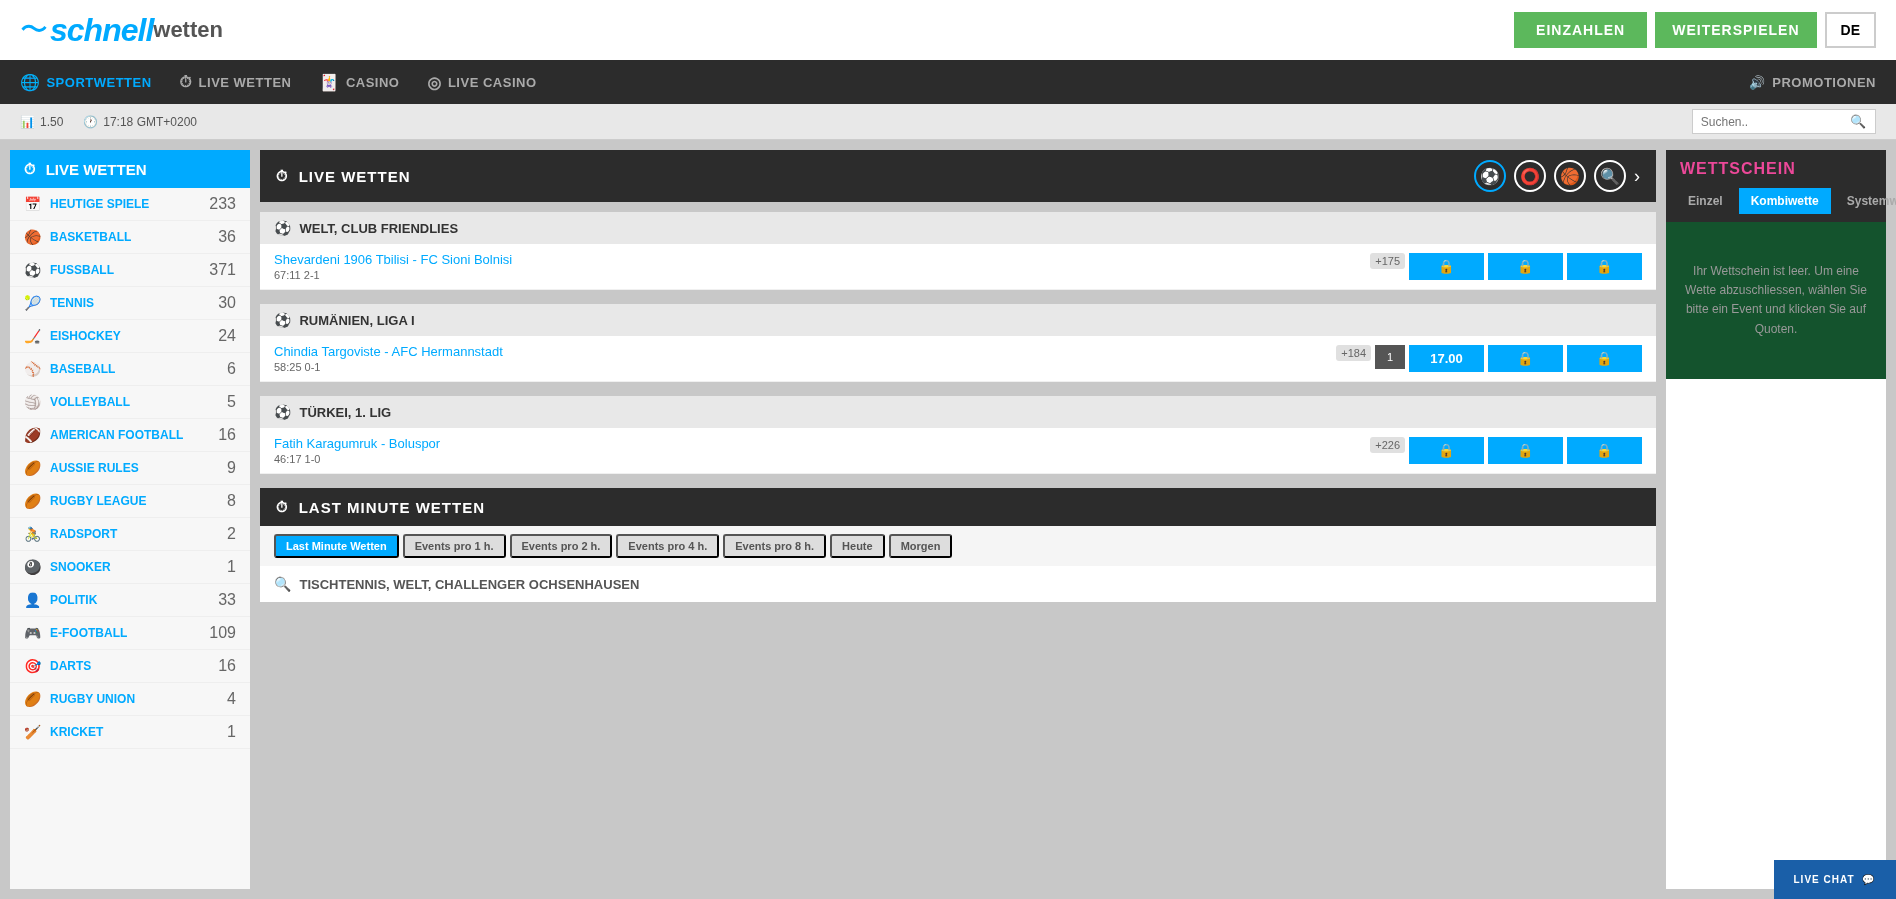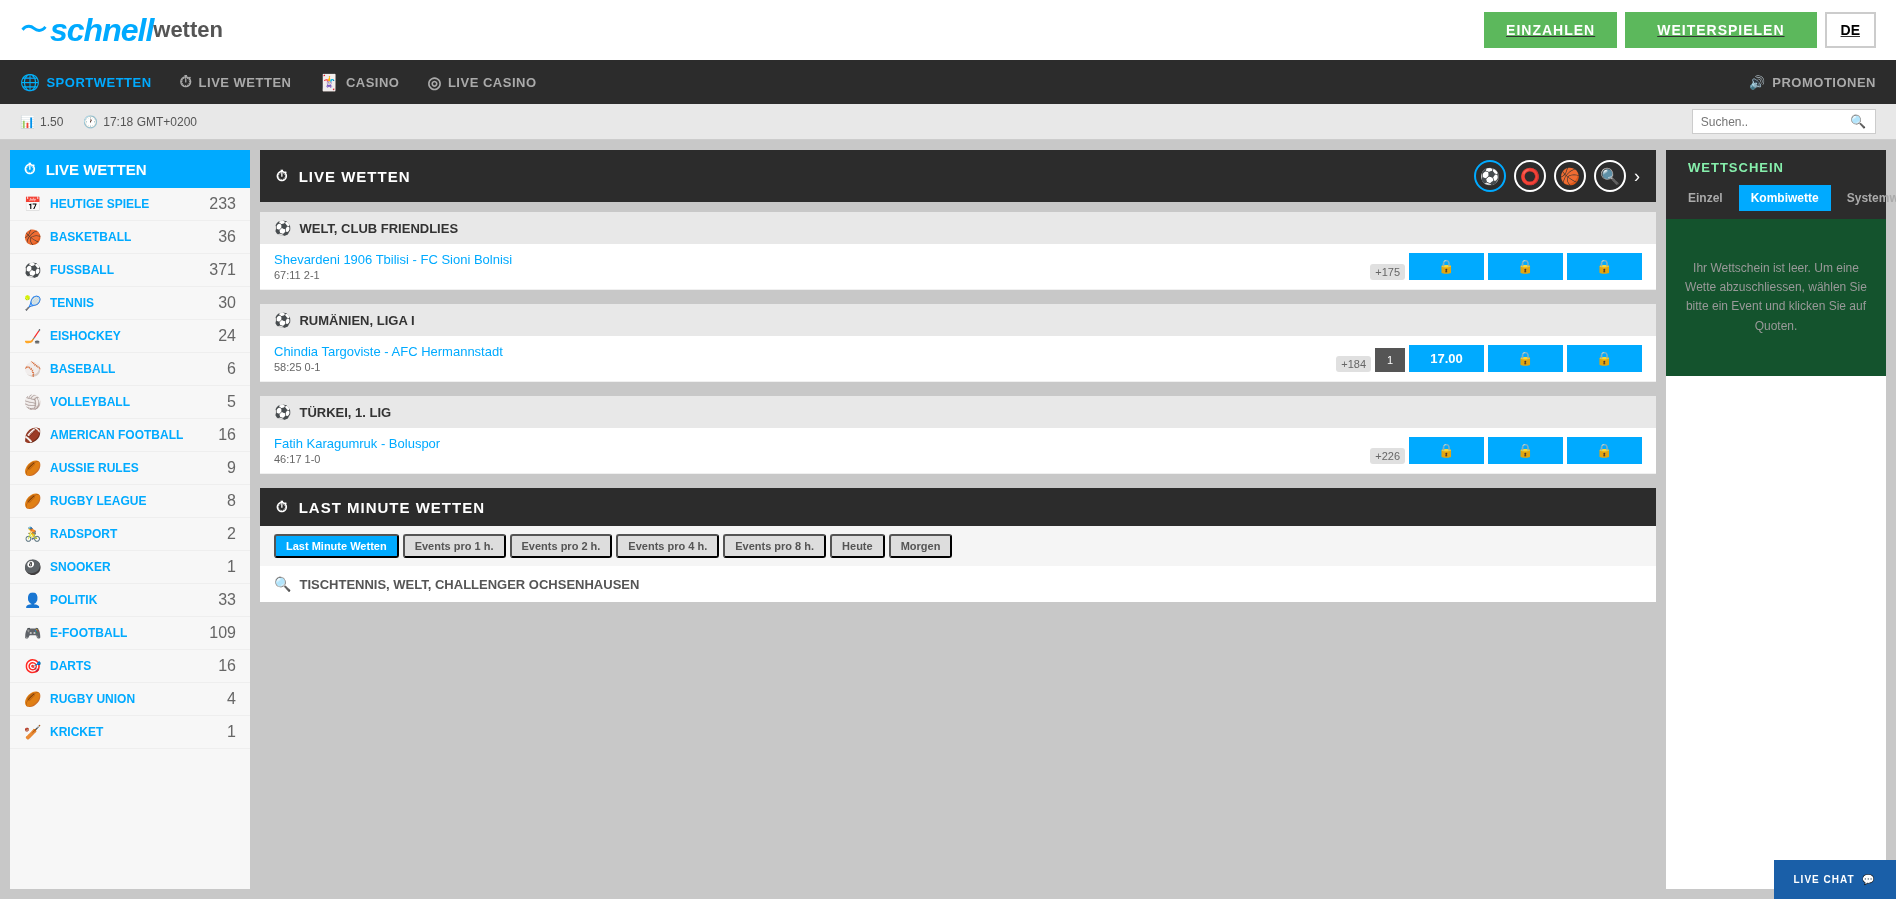--- a/index.html
+++ b/index.html
@@ -4,23 +4,23 @@
   <style>
     * { margin: 0; padding: 0; box-sizing: border-box; }
     body { font-family: Arial, sans-serif; background: #c8c8c8; font-size: 13px; color: #333; }
 
     
     .header { background: #fff; display: flex; align-items: center; justify-content: space-between; padding: 8px 20px; height: 60px; }
     .logo { display: flex; align-items: center; }
     .logo-schnell { font-size: 32px; font-weight: 900; color: #00aaff; font-style: italic; letter-spacing: -1px; }
     .logo-wetten { font-size: 22px; font-weight: 700; color: #555; }
     .logo-spark { color: #00aaff; font-size: 28px; margin-right: 2px; }
-    .header-buttons { display: flex; gap: 8px; text-decoration: underline; }
+    .header-buttons { display: flex; gap: 8px; }
     .btn-einzahlen { background: #5cb85c; color: #fff; border: none; padding: 10px 22px; font-size: 14px; font-weight: bold; cursor: pointer; letter-spacing: 1px; }
-    .btn-weiterspielen { background: #5cb85c; color: #fff; border: none; padding: 10px 32px; font-size: 14px; font-weight: bold; cursor: pointer; letter-spacing: 1px; }
+    .btn-weiterspielen { background: #5cb85c; color: #fff; border: none; padding: 10px 17px; font-size: 14px; font-weight: bold; cursor: pointer; letter-spacing: 1px; }
     .btn-de { background: #fff; color: #000000; border: 2px solid #ccc; padding: 8px 14px; font-size: 14px; font-weight: bold; cursor: pointer; }
 
     
     .nav { background: #2c2c2c; display: flex; align-items: center; justify-content: space-between; padding: 0 20px; height: 44px; }
     .nav-left { display: flex; align-items: center; gap: 28px; }
     .nav-item { display: flex; align-items: center; gap: 6px; color: #aaa; cursor: pointer; font-size: 13px; font-weight: bold; letter-spacing: 0.5px; text-transform: uppercase; }
     .nav-item.active { color: #00aaff; }
     .nav-icon { font-size: 16px; }
     .nav-right { display: flex; align-items: center; gap: 6px; color: #aaa; cursor: pointer; font-size: 13px; font-weight: bold; letter-spacing: 0.5px; }
 
@@ -54,39 +54,39 @@
     .sport-icon-circle.active { border-color: #00aaff; }
 
     
     .league-group { background: #fff; margin-bottom: 4px; }
     .league-header { background: #e8e8e8; padding: 8px 14px; display: flex; align-items: center; gap: 8px; font-weight: bold; font-size: 13px; text-transform: uppercase; color: #333; }
     .league-icon { color: #00aaff; font-size: 14px; }
     .match-row { display: flex; align-items: center; padding: 8px 14px; border-bottom: 1px solid #f0f0f0; gap: 8px; }
     .match-info { flex: 1; }
     .match-name { color: #00aaff; font-size: 13px; cursor: pointer; }
     .match-score { color: #666; font-size: 11px; margin-top: 2px; }
-    .match-odds-container { display: flex; align-items: flex-end; gap: 4px; }
+    .match-odds-container { display: flex; align-items: flex-start; gap: 4px; }
     .odds-count { color: #666; font-size: 11px; background: #e0e0e0; padding: 2px 5px; border-radius: 3px; }
     .odds-btn { background: #00aaff; color: #fff; border: none; padding: 6px 20px; cursor: pointer; display: flex; align-items: center; justify-content: center; min-width: 75px; }
     .odds-btn.has-value { font-size: 13px; font-weight: bold; }
 
     
     .last-minute-section { background: #fff; }
     .last-minute-tabs { display: flex; gap: 4px; padding: 8px 14px; background: #f5f5f5; }
     .lm-tab { padding: 4px 10px; border-radius: 3px; cursor: pointer; font-size: 11px; font-weight: bold; }
     .lm-tab.active { background: #00aaff; color: #fff; }
     .lm-tab.inactive { background: #ddd; color: #555; }
 
     .tischtennis-row { display: flex; align-items: center; gap: 8px; padding: 10px 14px; background: #fff; }
     .tischtennis-icon { color: #999; font-size: 14px; }
     .tischtennis-text { color: #555; font-size: 13px; font-weight: bold; text-transform: uppercase; }
 
     
     .wettschein { width: 220px; min-width: 220px; background: #fff; }
-    .wettschein-header { background: #2c2c2c; color: #86efac; padding: 10px 22px; font-size: 13px; font-weight: bold; letter-spacing: 1px; text-transform: uppercase; }
+    .wettschein-header { background: #2c2c2c; color: #ec4899; padding: 10px 14px; font-size: 16px; font-weight: bold; letter-spacing: 1px; text-transform: uppercase; }
     .wettschein-tabs { display: flex; align-items: center; background: #2c2c2c; padding: 0 10px 8px; gap: 4px; }
     .ws-tab { padding: 6px 12px; font-size: 12px; font-weight: bold; cursor: pointer; color: #aaa; }
     .ws-tab.active { background: #00aaff; color: #fff; }
     .wettschein-body { background: #14532d; color: #999; font-size: 12px; text-align: center; padding: 40px 16px; line-height: 1.6; }
 
     
     .live-chat-btn { position: fixed; bottom: 0; right: 0; background: #1a5fa8; color: #fff; padding: 14px 20px; display: flex; align-items: center; gap: 8px; cursor: pointer; font-size: 10px; font-weight: bold; letter-spacing: 1px; }
   </style>
 </head>
 <body>

